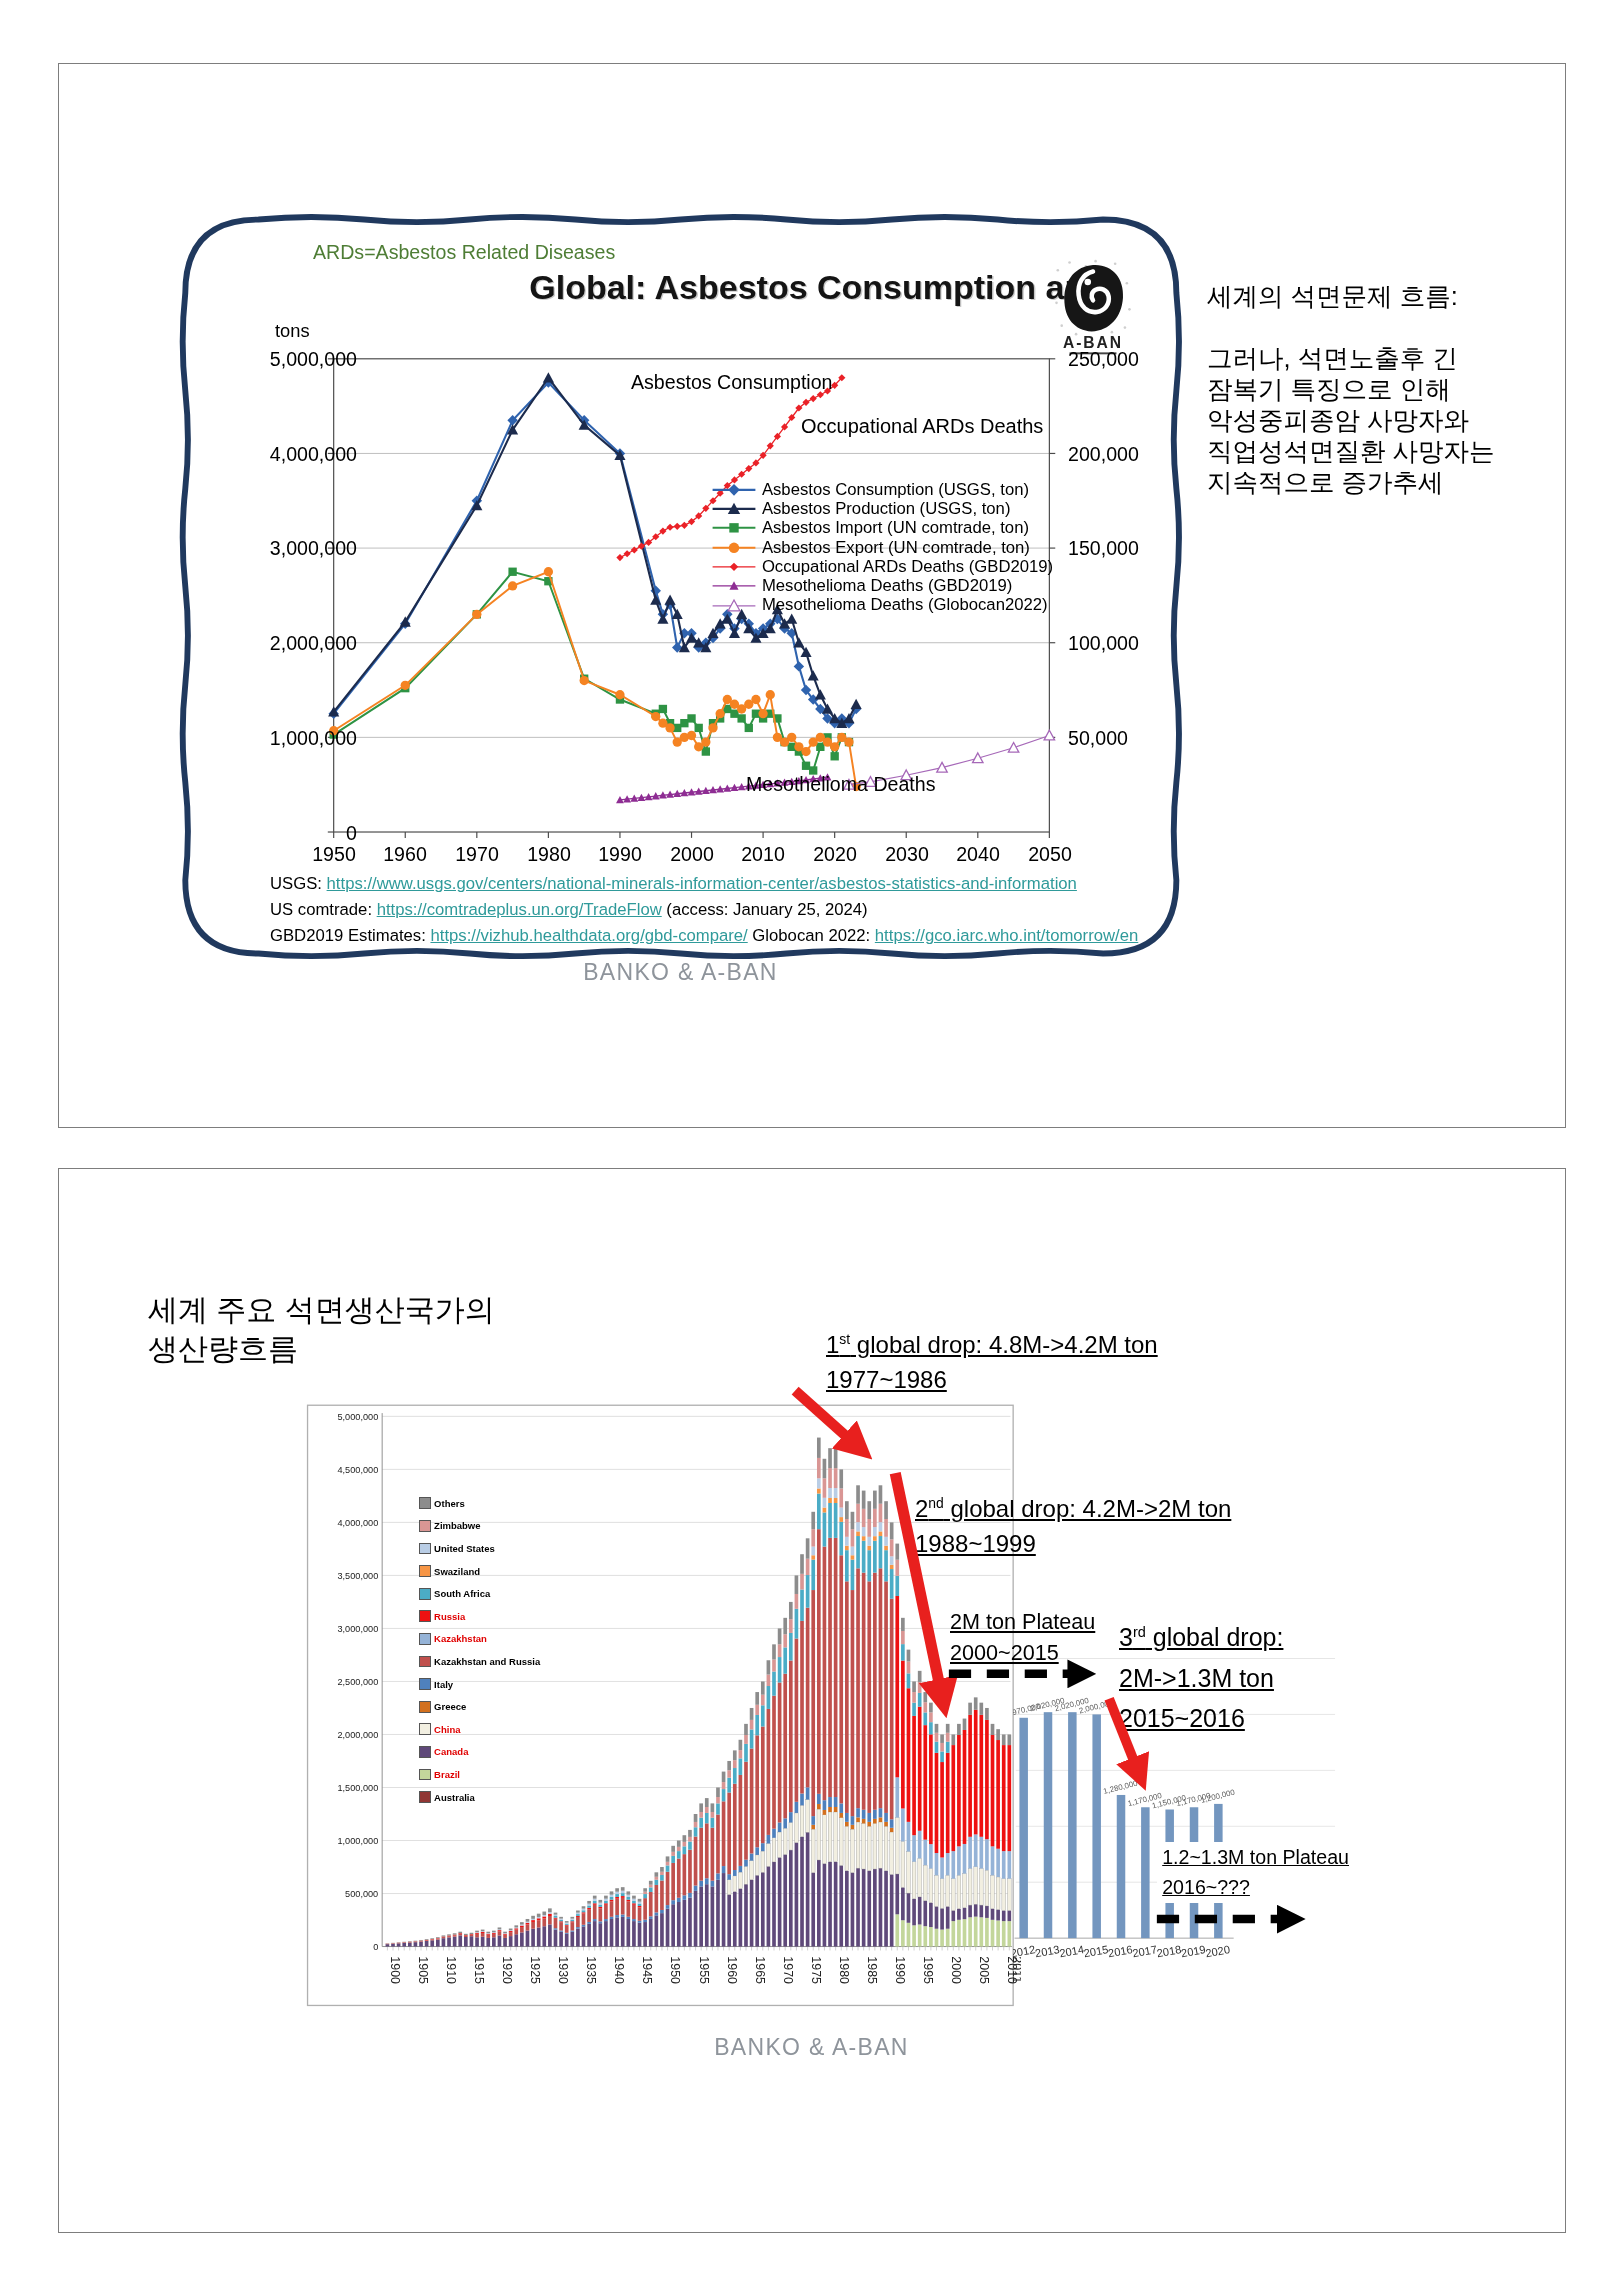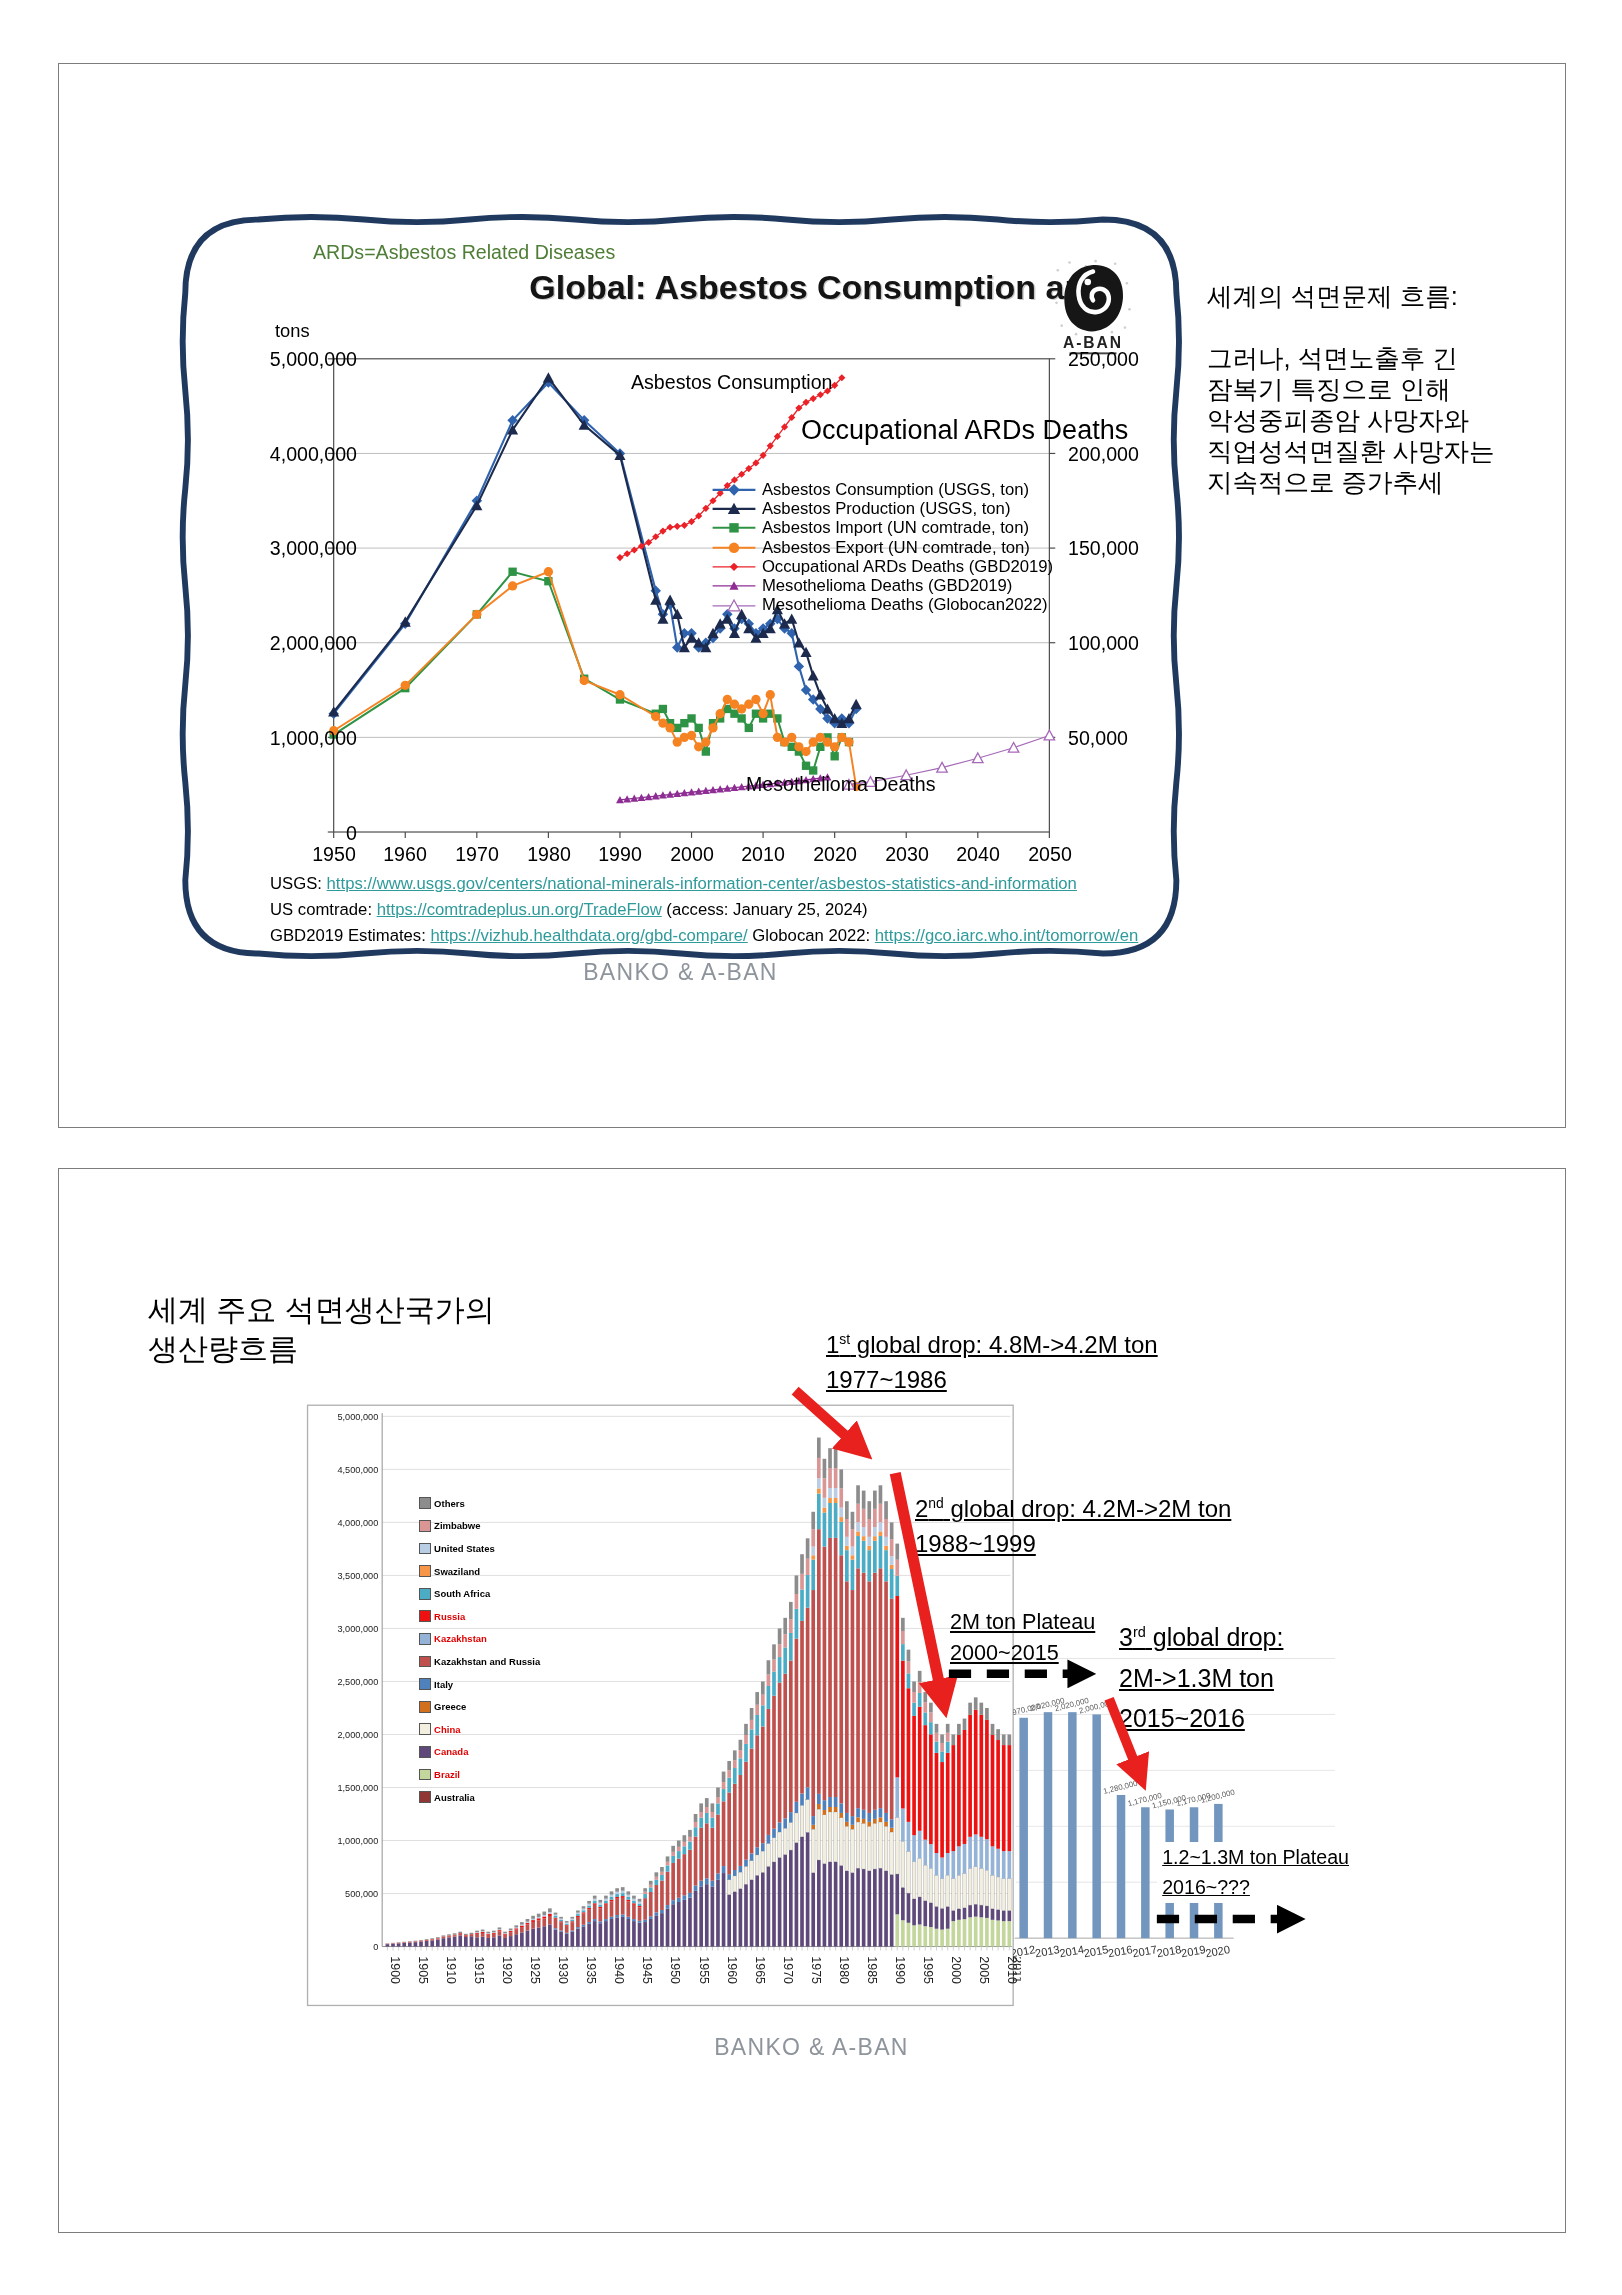--- a/index.html
+++ b/index.html
@@ -399,21 +399,21 @@
     <div class="legend1row" style="">
       <svg width="48" height="15.7" viewBox="0 0 74 24">
         <line x1="4" y1="12" x2="70" y2="12" stroke="#a668b8" stroke-width="1.8"></line>
         <path d="M37 3L46 19.65L28 19.65Z" fill="#fff" stroke="#a668b8" stroke-width="2"></path>
       </svg>
       <span>Mesothelioma Deaths (Globocan2022)</span>
     </div>
   </div>
 
 <div class="abs nowrap" style="left:631px;top:371px;font-size:19.6px;z-index:3;">Asbestos Consumption</div>
-<div class="abs nowrap" style="left:801px;top:415px;font-size:27px;z-index:3;">Occupational ARDs Deaths</div>
+<div class="abs nowrap" style="left:801px;top:415px;font-size:20px;z-index:3;">Occupational ARDs Deaths</div>
 <div class="abs nowrap" style="left:746px;top:773px;font-size:19.6px;z-index:3;">Mesothelioma Deaths</div>
 
 <div class="src-line" style="top:874px;z-index:2;">
   <span>USGS: </span><a class="lnk">https://www.usgs.gov/centers/national-minerals-information-center/asbestos-statistics-and-information</a>
 </div>
 <div class="src-line" style="top:900px;z-index:2;">
   <span>US comtrade: </span><a class="lnk">https://comtradeplus.un.org/TradeFlow</a><span>  (access: January 25, 2024)</span>
 </div>
 <div class="src-line" style="top:926px;z-index:2;">
   <span>GBD2019 Estimates: </span><a class="lnk">https://vizhub.healthdata.org/gbd-compare/</a><span>  Globocan 2022: </span><a class="lnk">https://gco.iarc.who.int/tomorrow/en</a>

